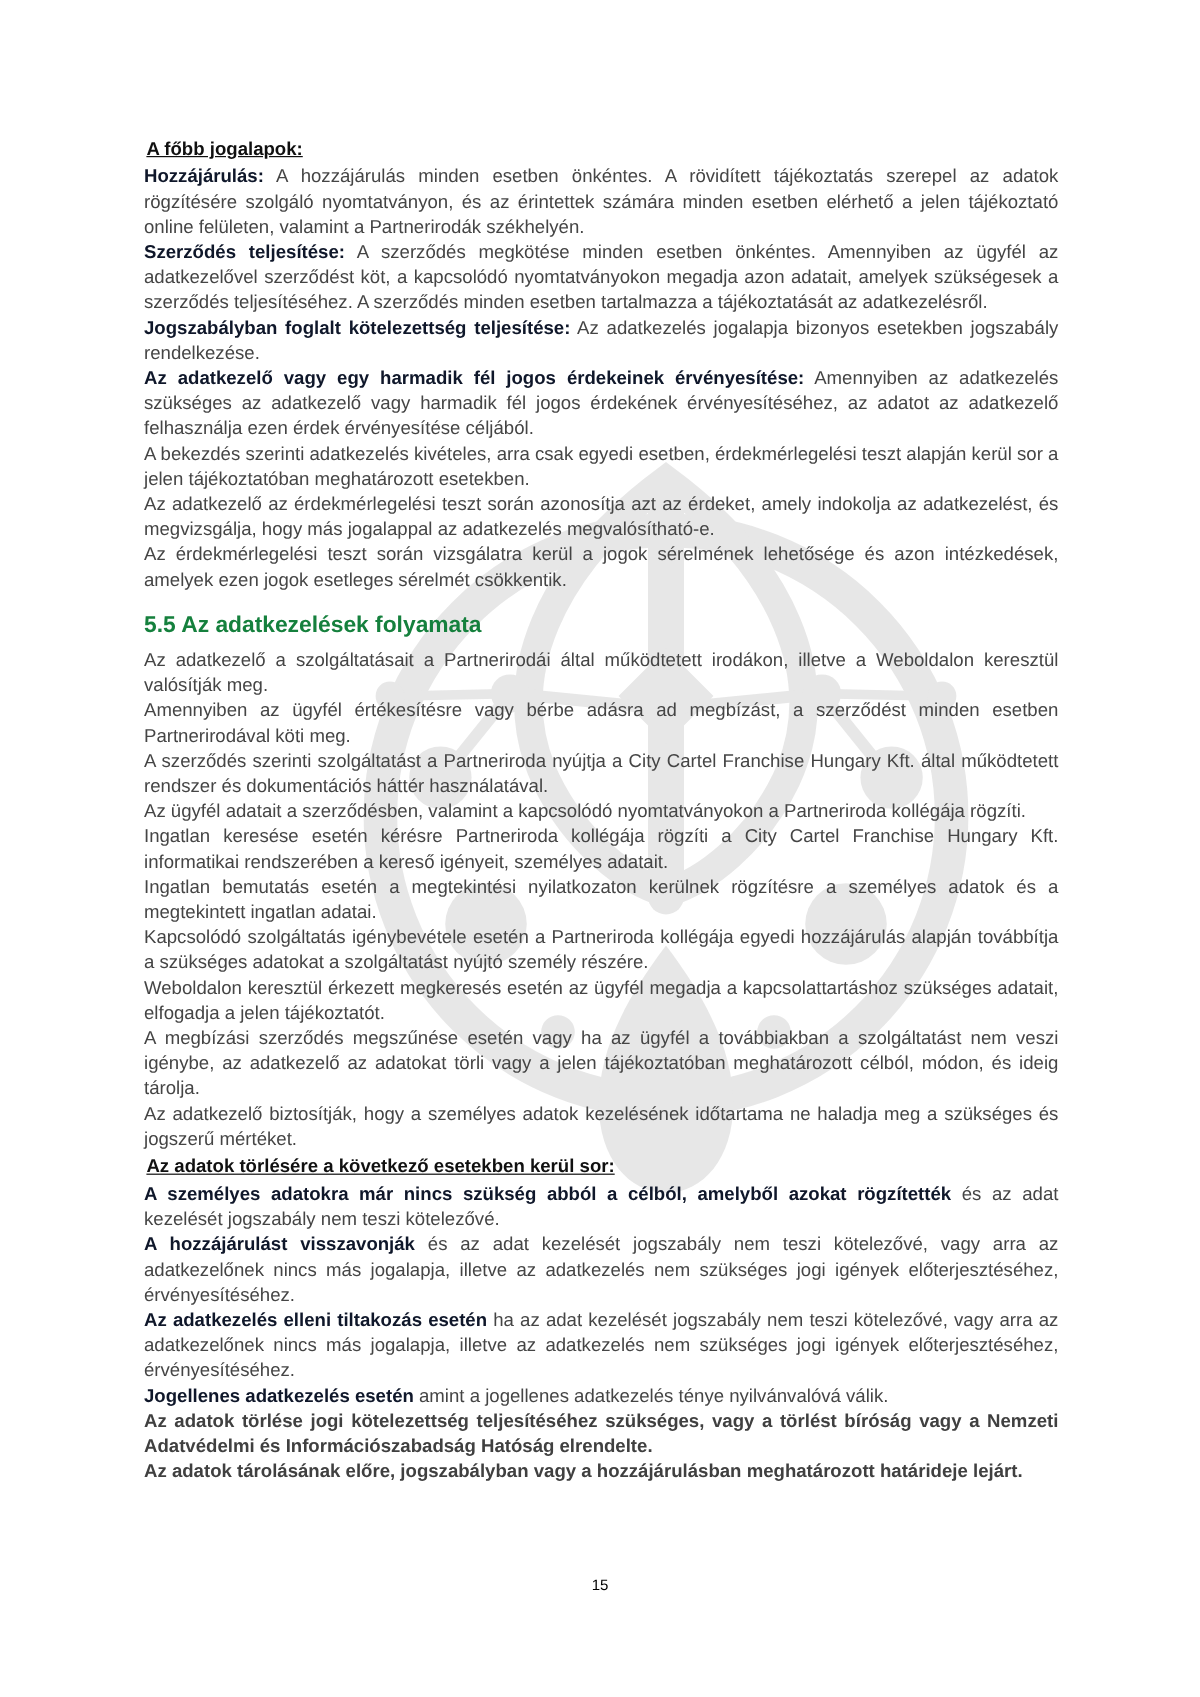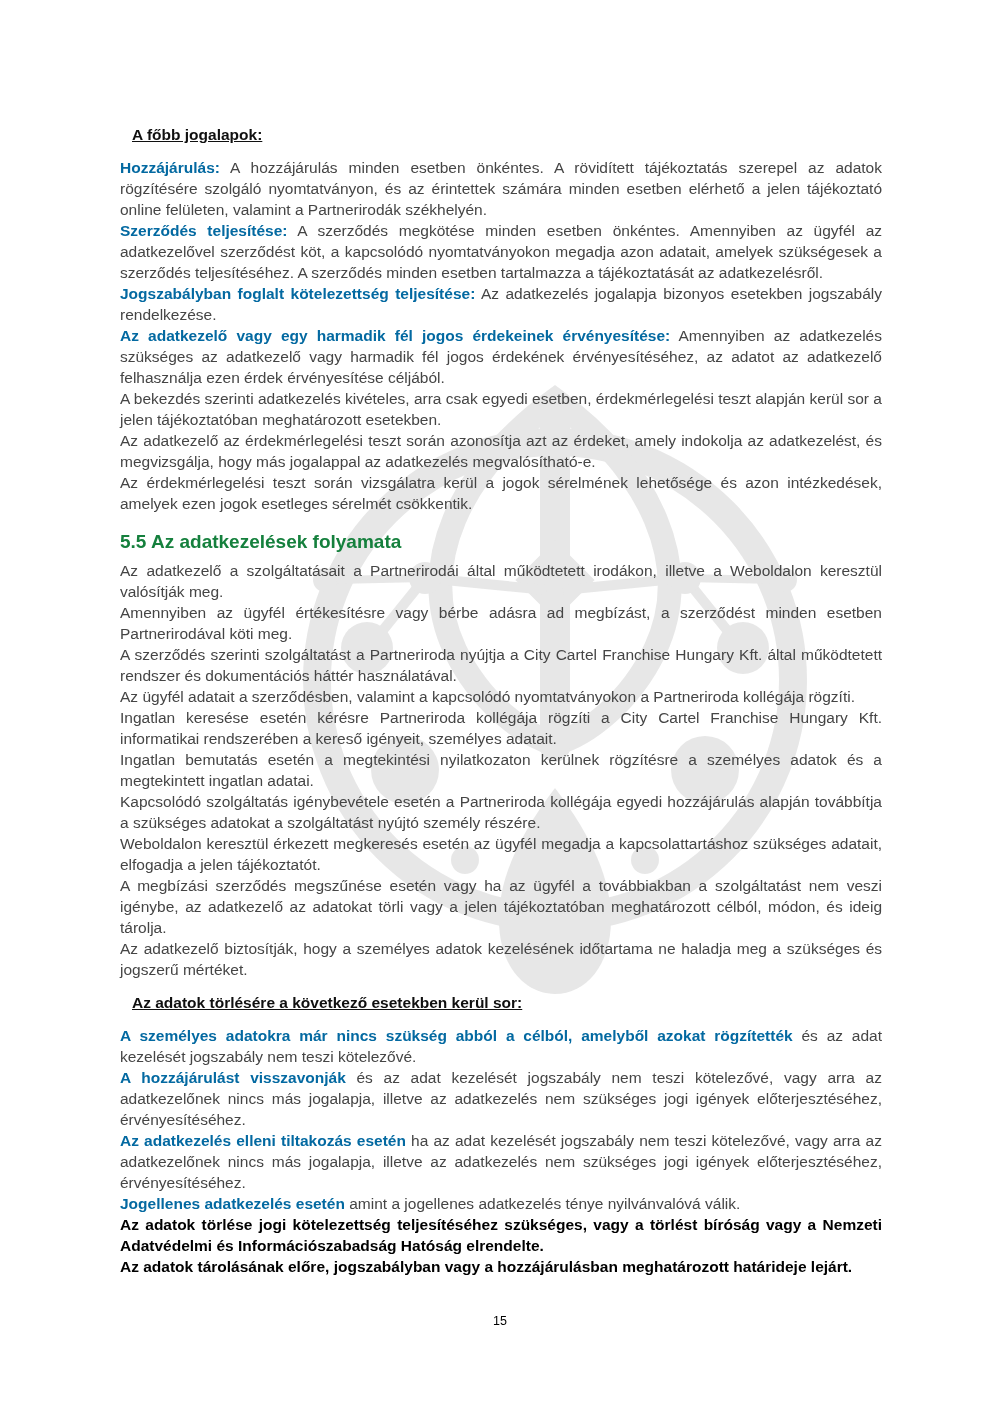--- a/index.html
+++ b/index.html
@@ -14,33 +14,33 @@
   .watermark{
     position:absolute;left:255px;top:340px;width:600px;height:720px;
     z-index:0;pointer-events:none;
   }
   .content{
     position:absolute;left:120px;top:112px;width:762px;z-index:1;
     color:#454545;
     font-size:15.5px;line-height:21px;
     text-align:justify;
   }
-  p{margin:12px;padding:0;}
+  p{margin:2px;padding:0;}
   .para{margin:0;}
-  .lead{font-weight:bold;color:#0369a1;}
+  .lead{font-weight:bold;color:#0f172a;}
   .hund{
     font-weight:bold;color:#101010;
     text-decoration:underline;
     text-align:left;
   }
   .hsec{
     font-size:19px;font-weight:bold;color:#15803d;
     margin:16px 0 6px 0;text-align:left;line-height:24px;
   }
-  .bold-all{font-weight:bold;color:#000000;}
+  .bold-all{font-weight:bold;color:#404040;}
   .page-footer{
     position:absolute;left:0;right:0;top:1314px;z-index:1;
     text-align:center;color:#000000;font-size:12.5px;
   }
 </style>
 </head>
 <body>
 
 <div class="sheet">
 

